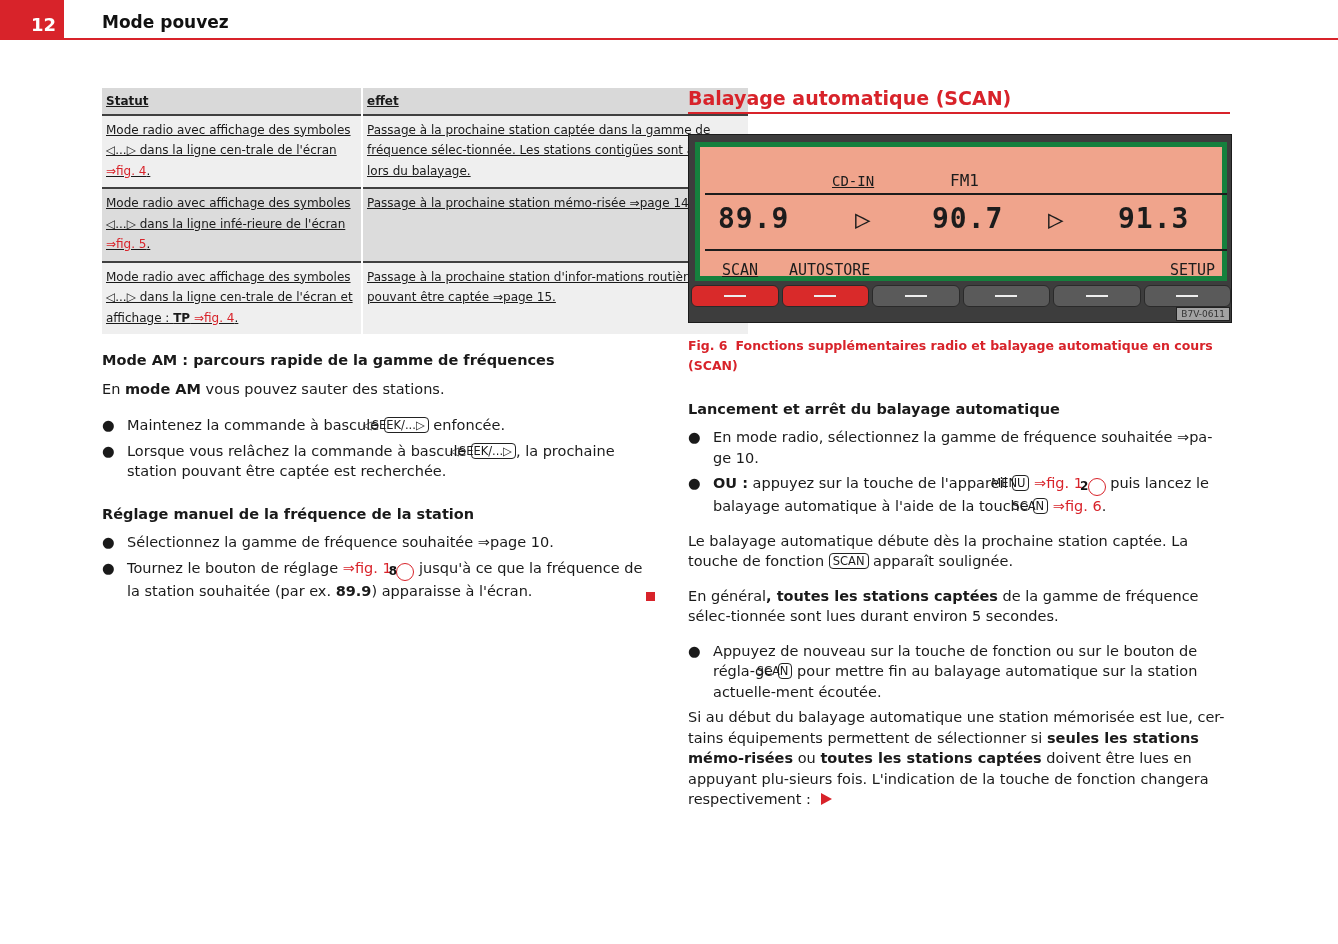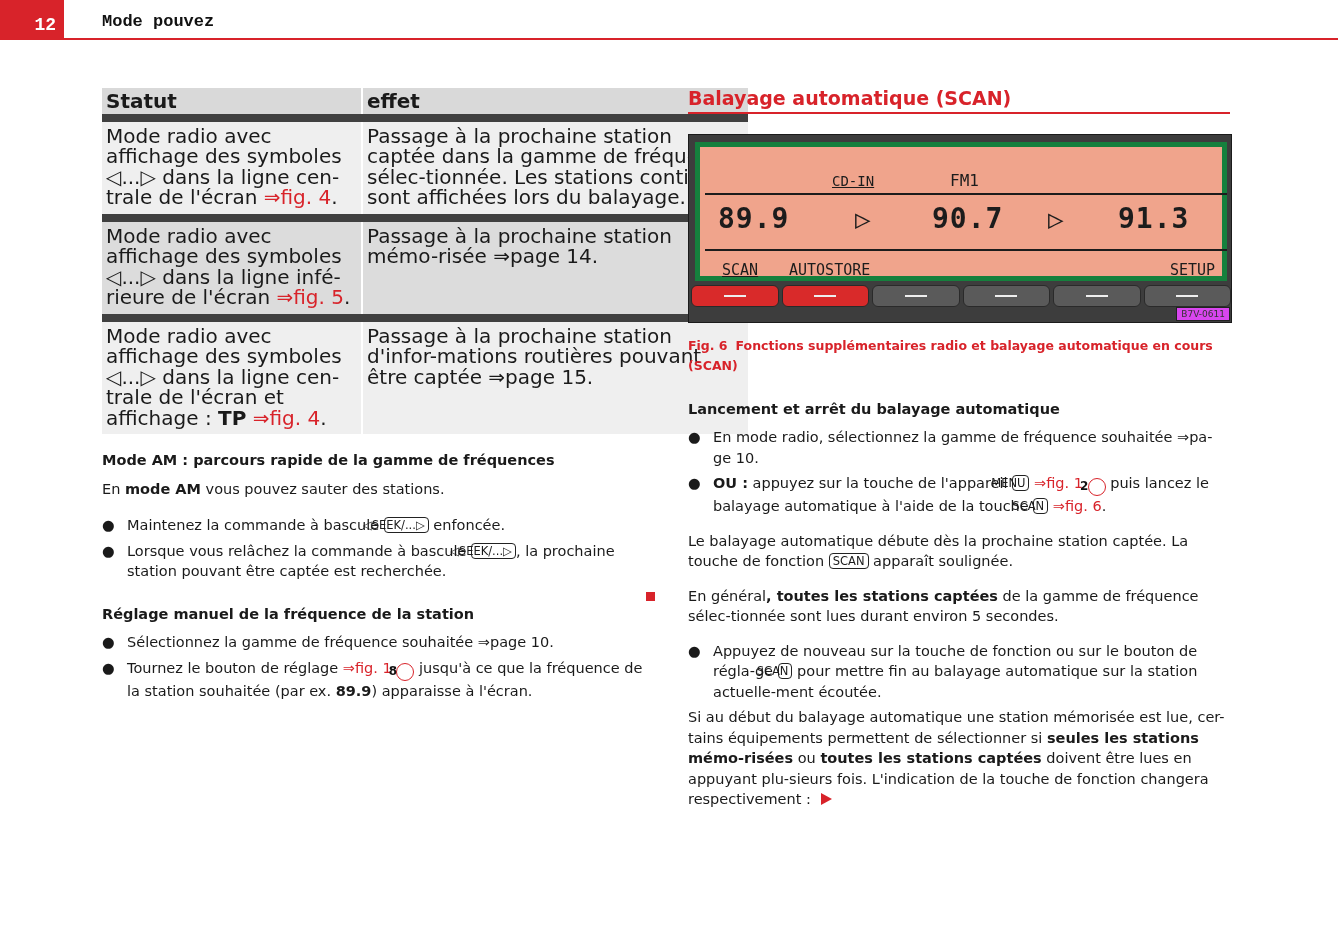--- a/index.html
+++ b/index.html
@@ -1,40 +1,40 @@
 <!DOCTYPE html>
 <html><head>
 <meta charset="utf-8">
 <style>
   * { box-sizing: border-box; margin: 0; padding: 0; }
   html, body { width: 1338px; height: 944px; background: #ffffff; overflow: hidden; }
   body { font-family: "DejaVu Sans", "Liberation Sans", sans-serif; color: #1a1a1a; position: relative; }
 
   
-  .page-header { position: absolute; left: 0; top: 0; width: 1338px; height: 48px; font-family: Liberation Mono, monospace; }
+  .page-header { position: absolute; left: 0; top: 0; width: 1338px; height: 48px; }
   .page-num { position: absolute; left: 0; top: 0; width: 64px; height: 38px; background: #d8232a; color: #fff;
     font-weight: bold; font-size: 18px; text-align: right; padding-right: 8px; line-height: 50px; }
   .page-title { position: absolute; left: 102px; top: 12px; font-weight: bold; font-size: 17px; color: #111; }
   .header-rule { position: absolute; left: 0; top: 38px; width: 1338px; height: 2px; background: #d8232a; }
 
   .red { color: #d8232a; }
   b, .b { font-weight: bold; }
 
   .col { position: absolute; font-size: 14.5px; line-height: 20.5px; }
   .col-left { left: 102px; top: 88px; width: 542px; }
   .col-right { left: 688px; top: 88px; width: 542px; }
 
   
-  table.status { width: 646px; border-collapse: collapse; font-size: 20px; line-height: 20.5px; }
+  table.status { width: 646px; border-collapse: collapse; font-size: 12px; line-height: 20.5px; text-decoration: underline; }
   table.status th { background: #d9d9d9; text-align: left; font-weight: bold; padding: 3px 4px 2px 4px; height: 25px; }
   table.status td { vertical-align: top; padding: 4px 4px 6px 4px; }
   table.status tr.r1 td, table.status tr.r3 td { background: #efefef; }
   table.status tr.r2 td { background: #dcdcdc; }
   table.status th + th, table.status td + td { border-left: 2px solid #fff; }
-  table.status tr + tr td, table.status tr + tr th { border-top: 8px solid #404040; }
+  table.status tr + tr td, table.status tr + tr th { border-top: 2px solid #404040; }
   table.status th:first-child, table.status td:first-child { width: 260px; }
 
   .h3 { font-weight: bold; font-size: 14.5px; margin-top: 16px; margin-bottom: 8px; }
   p { margin-bottom: 8px; }
   .bullet { position: relative; padding-left: 25px; margin-bottom: 5px; text-indent: -25px; }
   .bullet .dot { display: inline-block; width: 25px; text-indent: 0; }
 
   .key { display: inline-block; border: 1px solid #222; border-radius: 4px; font-size: 11.5px; line-height: 14px;
     padding: 0 3px; vertical-align: 1px; }
   .circ { display: inline-block; width: 18px; height: 18px; border: 1.5px solid #d8232a; border-radius: 50%;
@@ -52,21 +52,21 @@
   .lcd .fm { position: absolute; left: 250px; top: 24px; font-size: 16px; }
   .lcd .rule { position: absolute; left: 5px; width: 522px; height: 2px; background: #1c1c1c; }
   .lcd .freq { position: absolute; top: 62px; font-size: 28px; font-weight: bold; letter-spacing: 1px; }
   .lcd .arrow { position: absolute; top: 62px; font-size: 26px; }
   .lcd .soft { position: absolute; top: 113px; font-size: 15px; }
   .lcd .soft.u { text-decoration: underline; }
   .sk-row { position: absolute; left: 2px; top: 150px; width: 540px; height: 22px; display: flex; gap: 3px; }
   .sk { flex: 1; border-radius: 6px; background: #5a5a5a; border: 1px solid #2a2a2a; position: relative; }
   .sk.active { background: #d92a2a; }
   .sk::after { content: ""; position: absolute; left: 50%; top: 50%; width: 22px; height: 2px; margin-left: -11px; margin-top: -1px; background: #eee; }
-  .fig-id { position: absolute; right: 1px; bottom: 1px; background: #d946ef; color: #333; font-size: 9px; padding: 0 4px; line-height: 12px;
+  .fig-id { position: absolute; right: 1px; bottom: 1px; background: #a3a3a3; color: #333; font-size: 9px; padding: 0 4px; line-height: 12px;
     font-family: "DejaVu Sans", sans-serif; border: 1px solid #222; }
 
   .fig-cap { color: #d8232a; font-weight: bold; font-size: 12.5px; margin-top: 13px; margin-bottom: 22px; }
   .fig-cap .lbl { margin-right: 8px; }
 
   .cont-arrow { display: inline-block; width: 0; height: 0; border-top: 6px solid transparent; border-bottom: 6px solid transparent; border-left: 11px solid #d8232a; vertical-align: -1px; margin-left: 10px; }
 </style>
 </head>
 <body>
 

